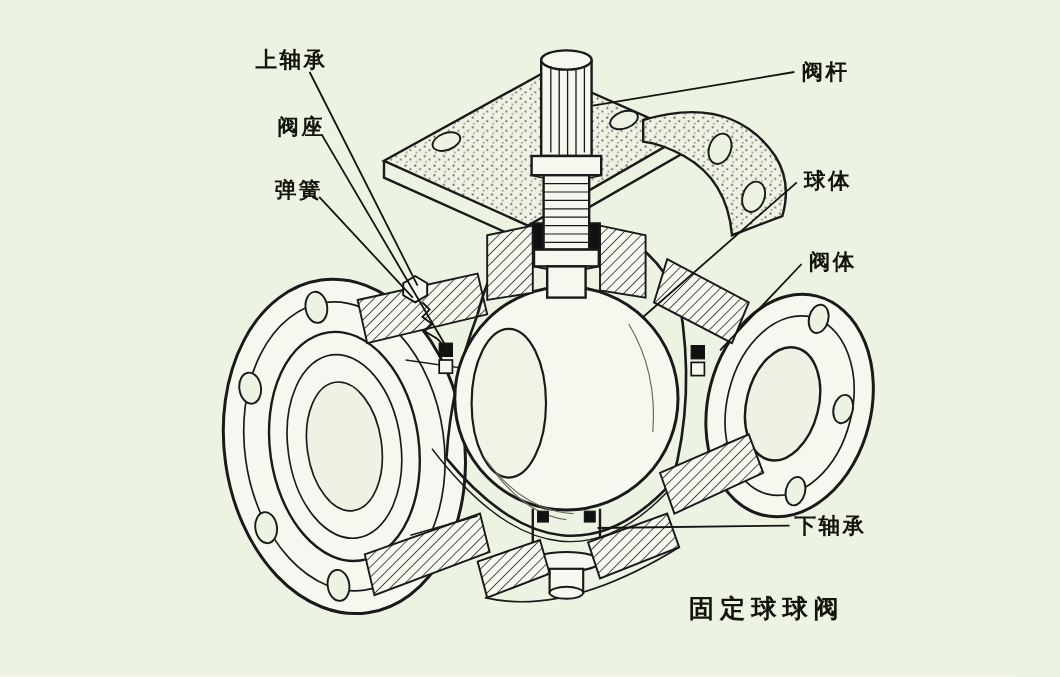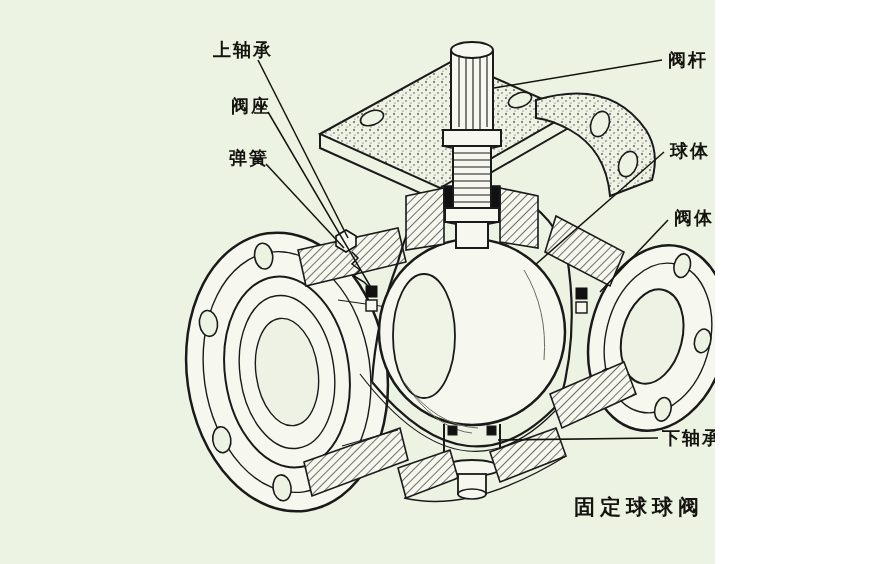--- a/index.html
+++ b/index.html
@@ -2,21 +2,21 @@
 <html><head>
 <meta charset="utf-8">
 <style>
   html, body {
     margin: 0;
     padding: 0;
     font-family: "Liberation Sans", sans-serif;
   }
   .stage {
     position: relative;
-    width: 715px;
+    width: 883px;
     height: 564px;
     overflow: hidden;
     background: #edf3e3;
   }
   svg { display: block; }
   .cjk-label {
     font-family: "Liberation Sans", "DejaVu Sans", sans-serif;
     font-size: 18px;
     font-weight: bold;
     fill: #14140f;

